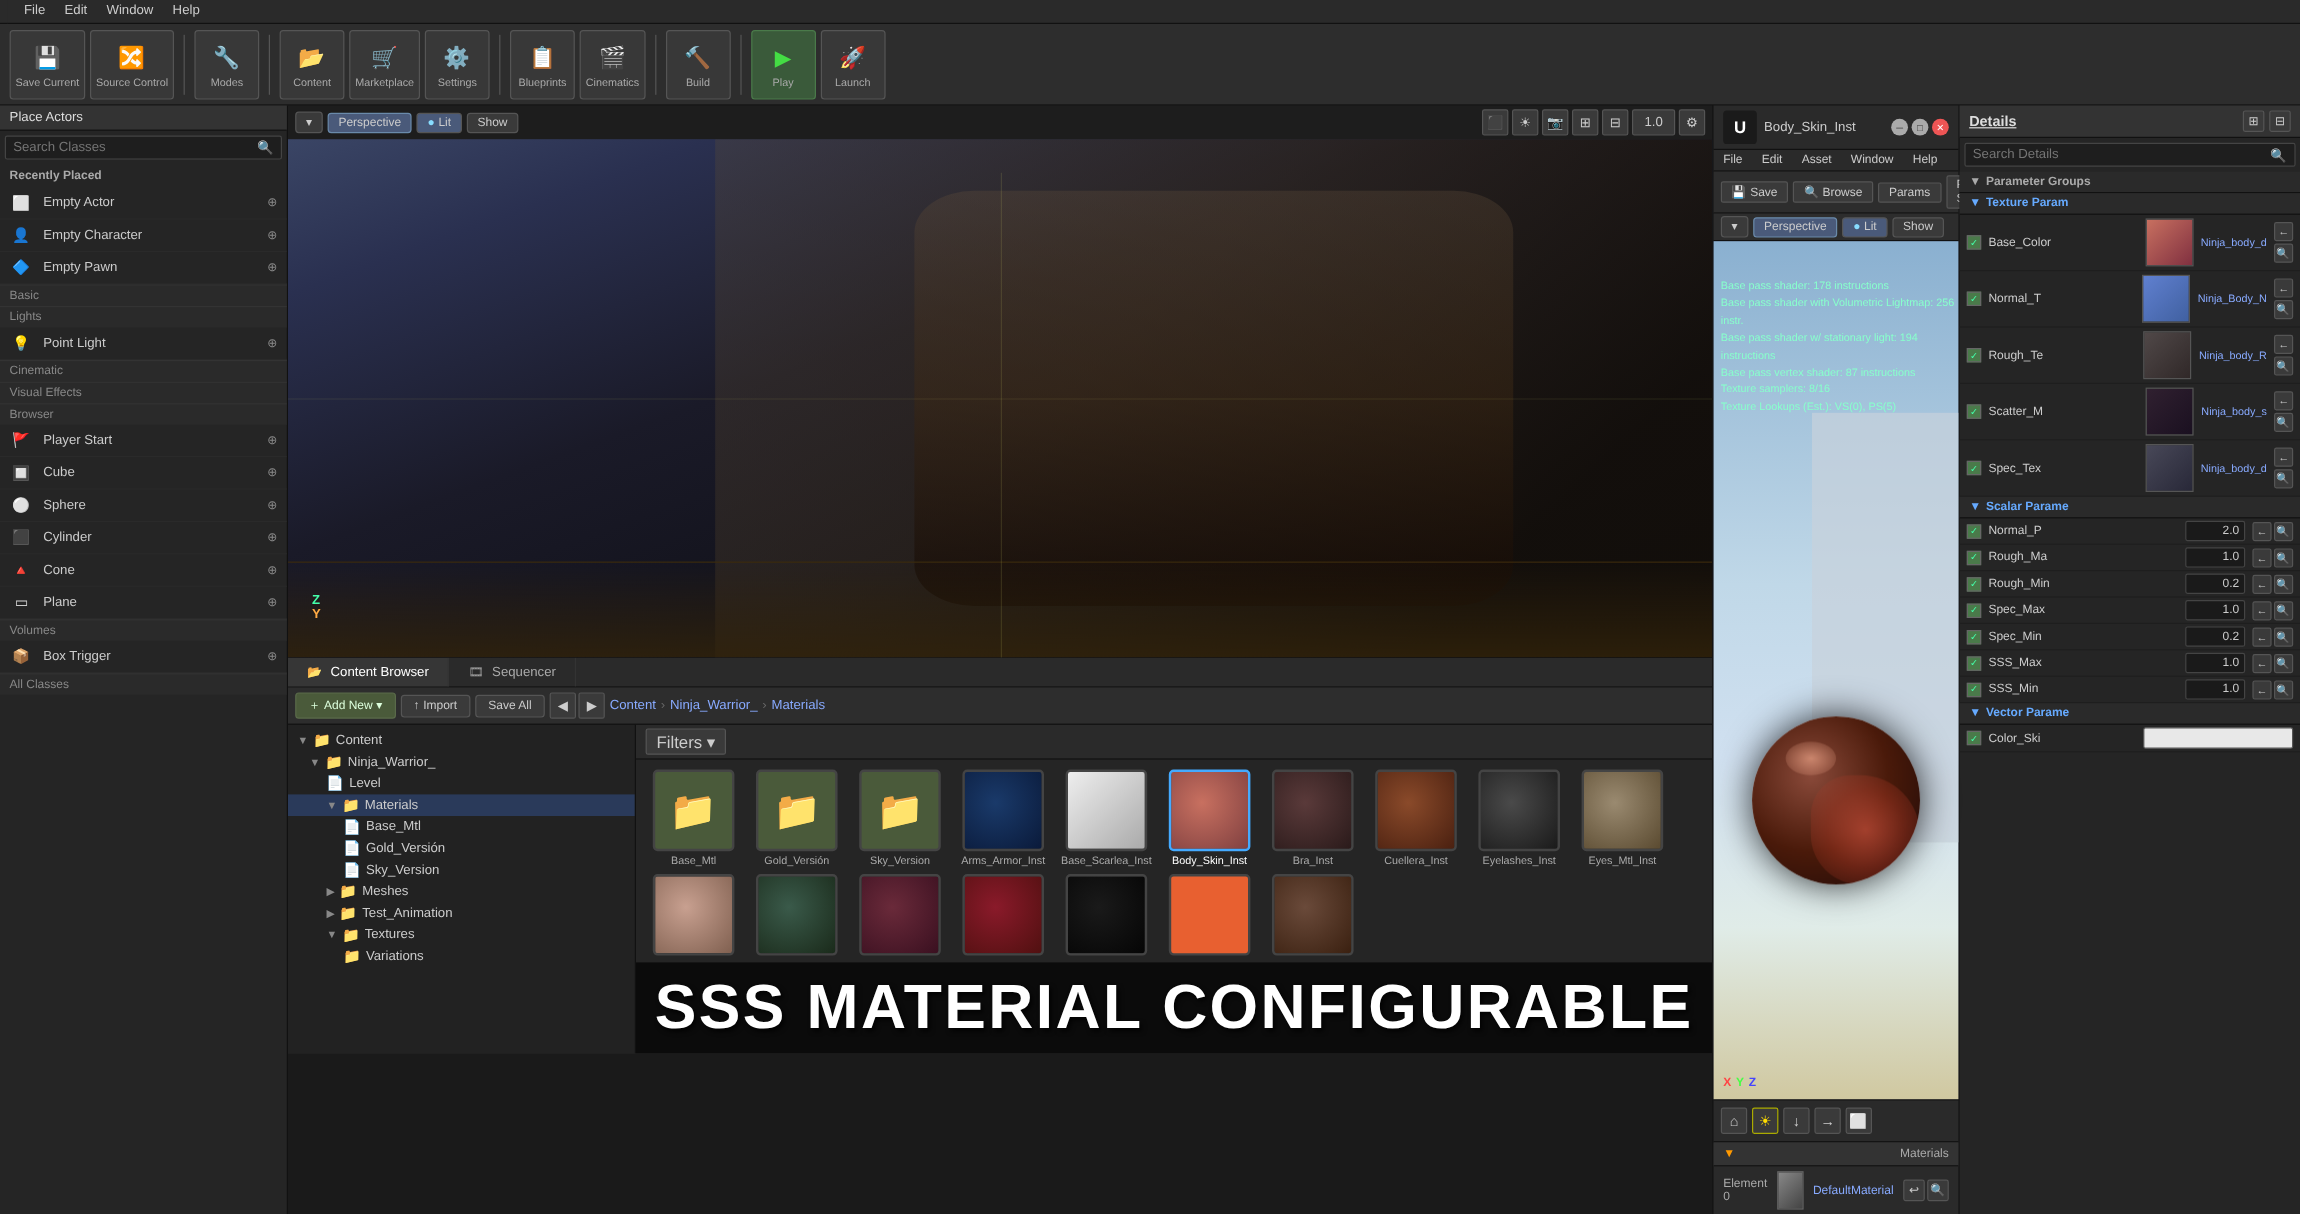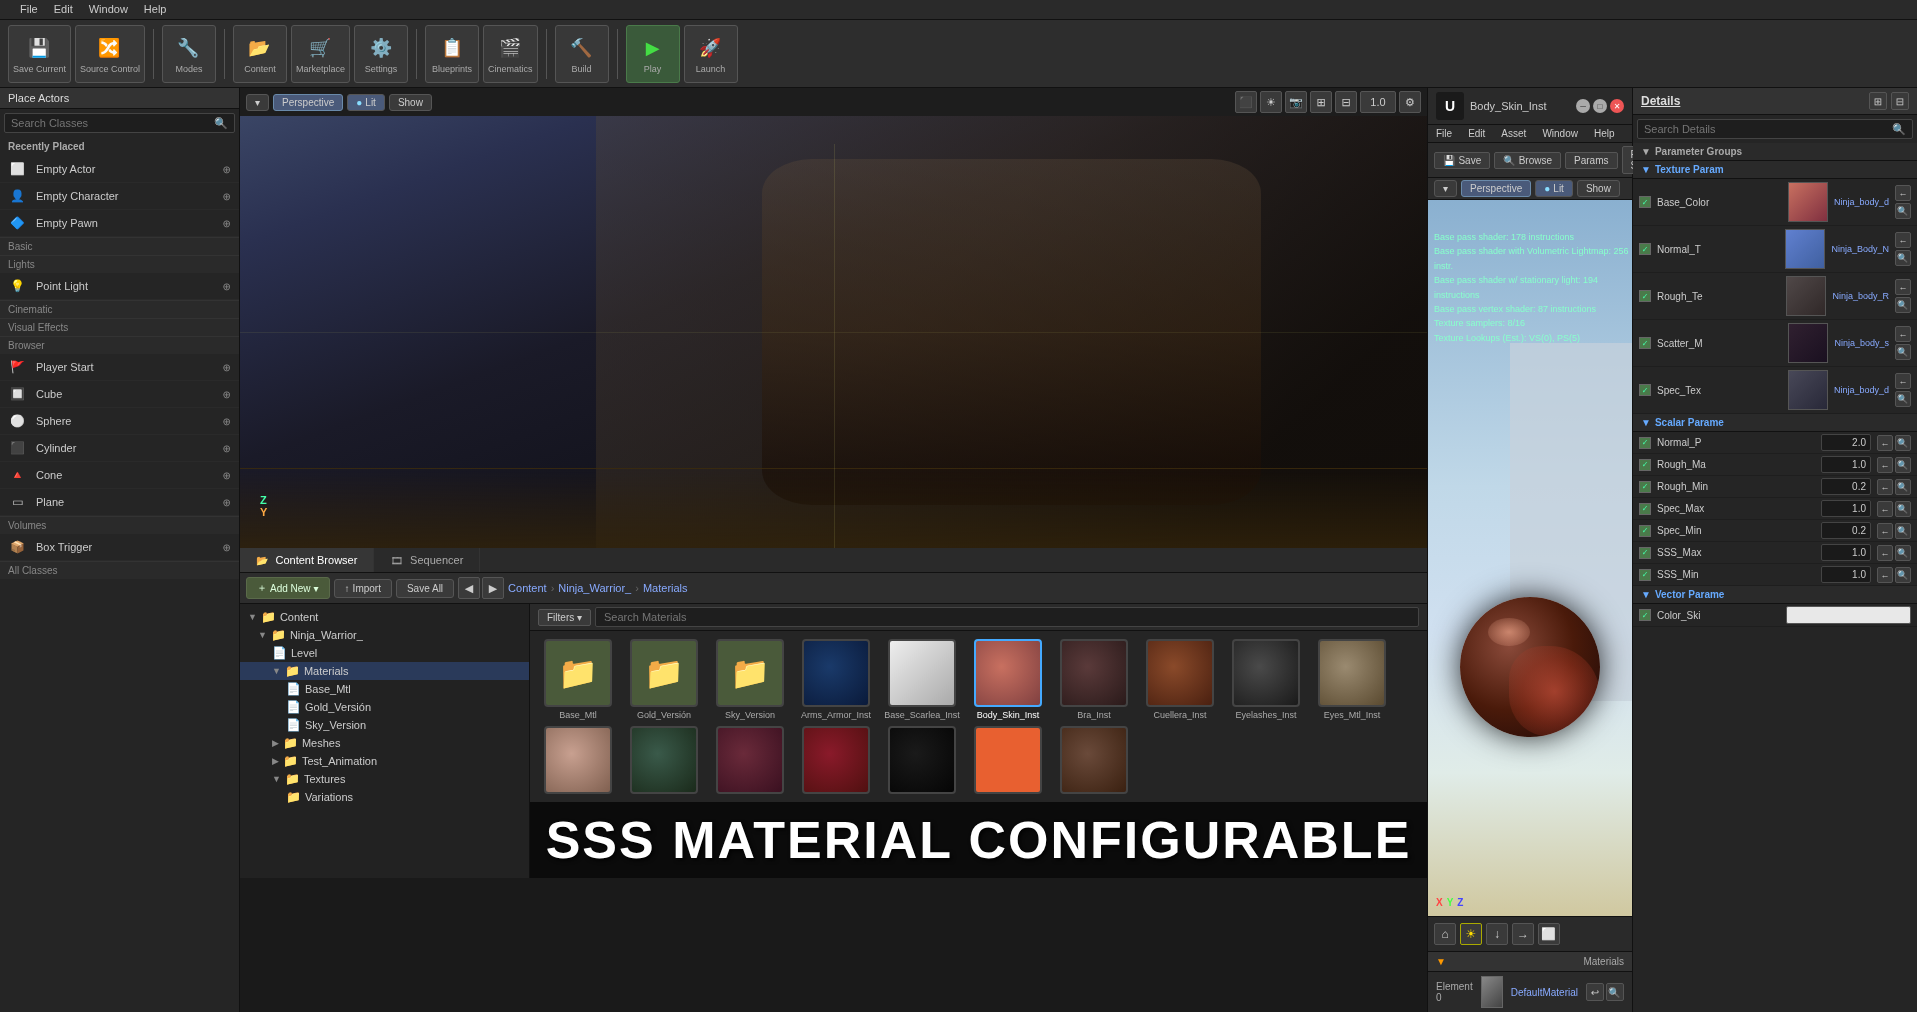--- a/index.html
+++ b/index.html
@@ -74,21 +74,21 @@
     .content-layout { display: flex; flex: 1; overflow: hidden; }
     .content-tree { width: 290px; background: #222; border-right: 1px solid #111; padding: 4px 0; overflow-y: auto; flex-shrink: 0; }
     .tree-item { display: flex; align-items: center; padding: 2px 8px; cursor: pointer; font-size: 11px; }
     .tree-item.selected { background: #2a3a5a; }
     .tree-arrow { color: #888; margin-right: 4px; font-size: 9px; }
     .tree-icon { margin-right: 4px; font-size: 12px; }
     .tree-label { color: #ccc; }
     
     .content-grid-area { flex: 1; display: flex; flex-direction: column; overflow: hidden; }
     .filters-bar { display: flex; align-items: center; padding: 3px 8px; background: #2a2a2a; border-bottom: 1px solid #111; }
-    .filters-btn { background: #3a3a3a; border: 1px solid #555; border-radius: 2px; padding: 2px 8px; font-size: 10px; color: #ccc; cursor: pointer; margin-right: 4px; }
+    .filters-btn { background: #3a3a3a; border: 1px solid #555; border-radius: 2px; padding: 2px 8px; font-size: 14px; color: #ccc; cursor: pointer; margin-right: 4px; }
     .filters-search { background: #1e1e1e; border: 1px solid #444; border-radius: 2px; padding: 3px 8px; font-size: 11px; color: #ccc; outline: none; flex: 1; }
     
     .content-grid { display: flex; flex-wrap: wrap; gap: 6px; padding: 8px; overflow-y: auto; flex: 1; align-content: flex-start; }
     .content-item { display: flex; flex-direction: column; align-items: center; width: 80px; cursor: pointer; }
     .content-item.selected .content-thumb { border-color: #4af; background: #2a3a5a; }
     .content-thumb { width: 68px; height: 68px; border: 2px solid #444; border-radius: 4px; display: flex; align-items: center; justify-content: center; overflow: hidden; position: relative; }
     .content-label { font-size: 9px; color: #aaa; text-align: center; margin-top: 3px; word-break: break-all; max-width: 78px; }
     .content-footer { display: flex; align-items: center; justify-content: space-between; padding: 4px 8px; background: #2a2a2a; border-top: 1px solid #111; font-size: 10px; color: #888; }
     .view-options-btn { background: #3a3a3a; border: 1px solid #555; border-radius: 2px; padding: 2px 8px; font-size: 10px; color: #ccc; cursor: pointer; }
     
@@ -482,21 +482,20 @@
           </div>
           <div class="tree-item" style="padding-left:46px;">
             <span class="tree-icon">📁</span>
             <span class="tree-label">Variations</span>
           </div>
         </div>
 
         <div class="content-grid-area">
           <div class="filters-bar">
             <div class="filters-btn">Filters ▾</div>
-            <input type="text" class="filters-search" placeholder="Search Materials" style="">
           </div>
 
           <div class="content-grid">
 
             <div class="content-item">
               <div class="content-thumb thumb-folder">
                   <span style="font-size:32px;">📁</span>
                 </div>
               <div class="content-label">Base_Mtl</div>
             </div>

